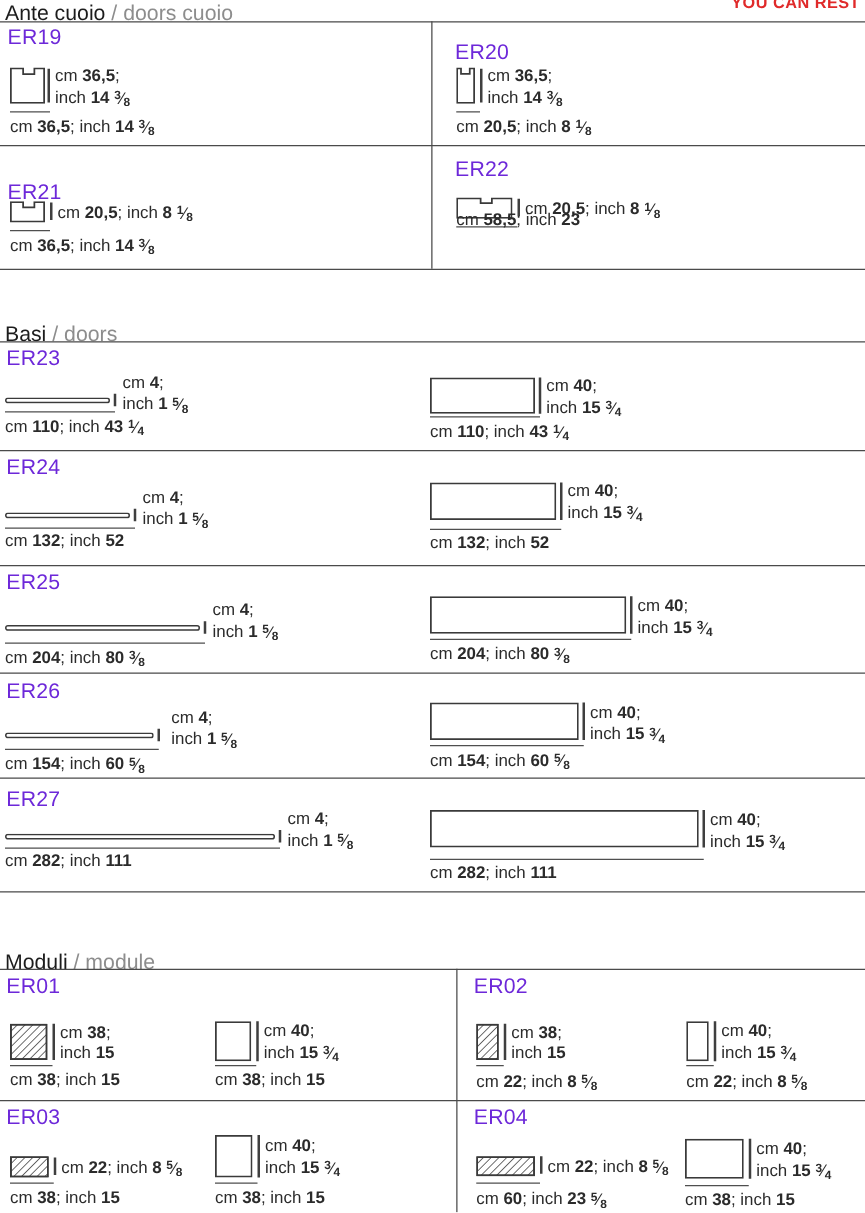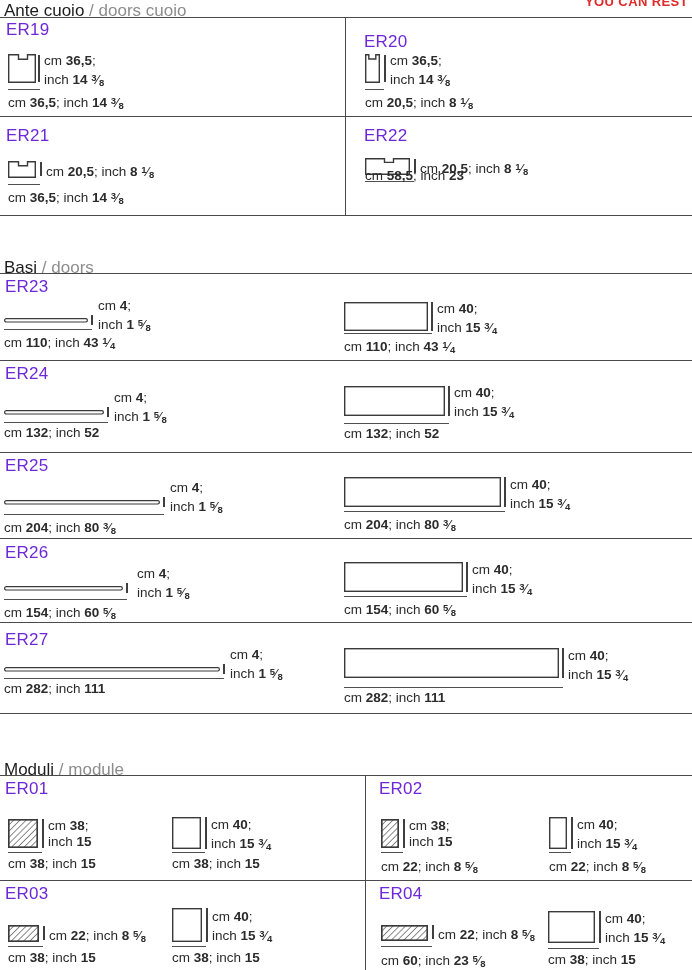--- a/index.html
+++ b/index.html
@@ -60,21 +60,21 @@
   <div class="code" style="left:364px;top:32px">ER20</div>
   <svg class="shape" style="left:365px;top:54px" width="15" height="29" viewBox="0 0 15 29">
     <path d="M0.7,0.7 H3.8 V5 H10.8 V0.7 H14.3 V28.3 H0.7 Z" fill="#fff" stroke="#3a3a3a" stroke-width="1.4"></path>
   </svg>
   <div class="tick" style="left:384px;top:55px;height:27px"></div>
   <div class="dim" style="left:390px;top:53px">cm <b>36,5</b>;</div>
   <div class="dim" style="left:390px;top:69px">inch <b>14</b> <span class="fr"><sup>3</sup>⁄<sub>8</sub></span></div>
   <div class="ul" style="left:365px;top:89px;width:19px"></div>
   <div class="dim" style="left:365px;top:92px">cm <b>20,5</b>; inch <b>8</b> <span class="fr"><sup>1</sup>⁄<sub>8</sub></span></div>
 
-  <div class="code" style="left:6px;top:126px">ER21</div>
+  <div class="code" style="left:6px;top:144px">ER21</div>
   <svg class="shape" style="left:8px;top:161px" width="28" height="17" viewBox="0 0 28 17">
     <path d="M0.7,0.7 H10.5 V4.8 H19.5 V0.7 H27.3 V16.3 H0.7 Z" fill="#fff" stroke="#3a3a3a" stroke-width="1.4"></path>
   </svg>
   <div class="tick" style="left:40px;top:162px;height:14px"></div>
   <div class="dim" style="left:46px;top:161px">cm <b>20,5</b>; inch <b>8</b> <span class="fr"><sup>1</sup>⁄<sub>8</sub></span></div>
   <div class="ul" style="left:8px;top:184px;width:32px"></div>
   <div class="dim" style="left:8px;top:187px">cm <b>36,5</b>; inch <b>14</b> <span class="fr"><sup>3</sup>⁄<sub>8</sub></span></div>
 
   <div class="code" style="left:364px;top:126px">ER22</div>
   <svg class="shape" style="left:365px;top:158px" width="45" height="17" viewBox="0 0 45 17">

